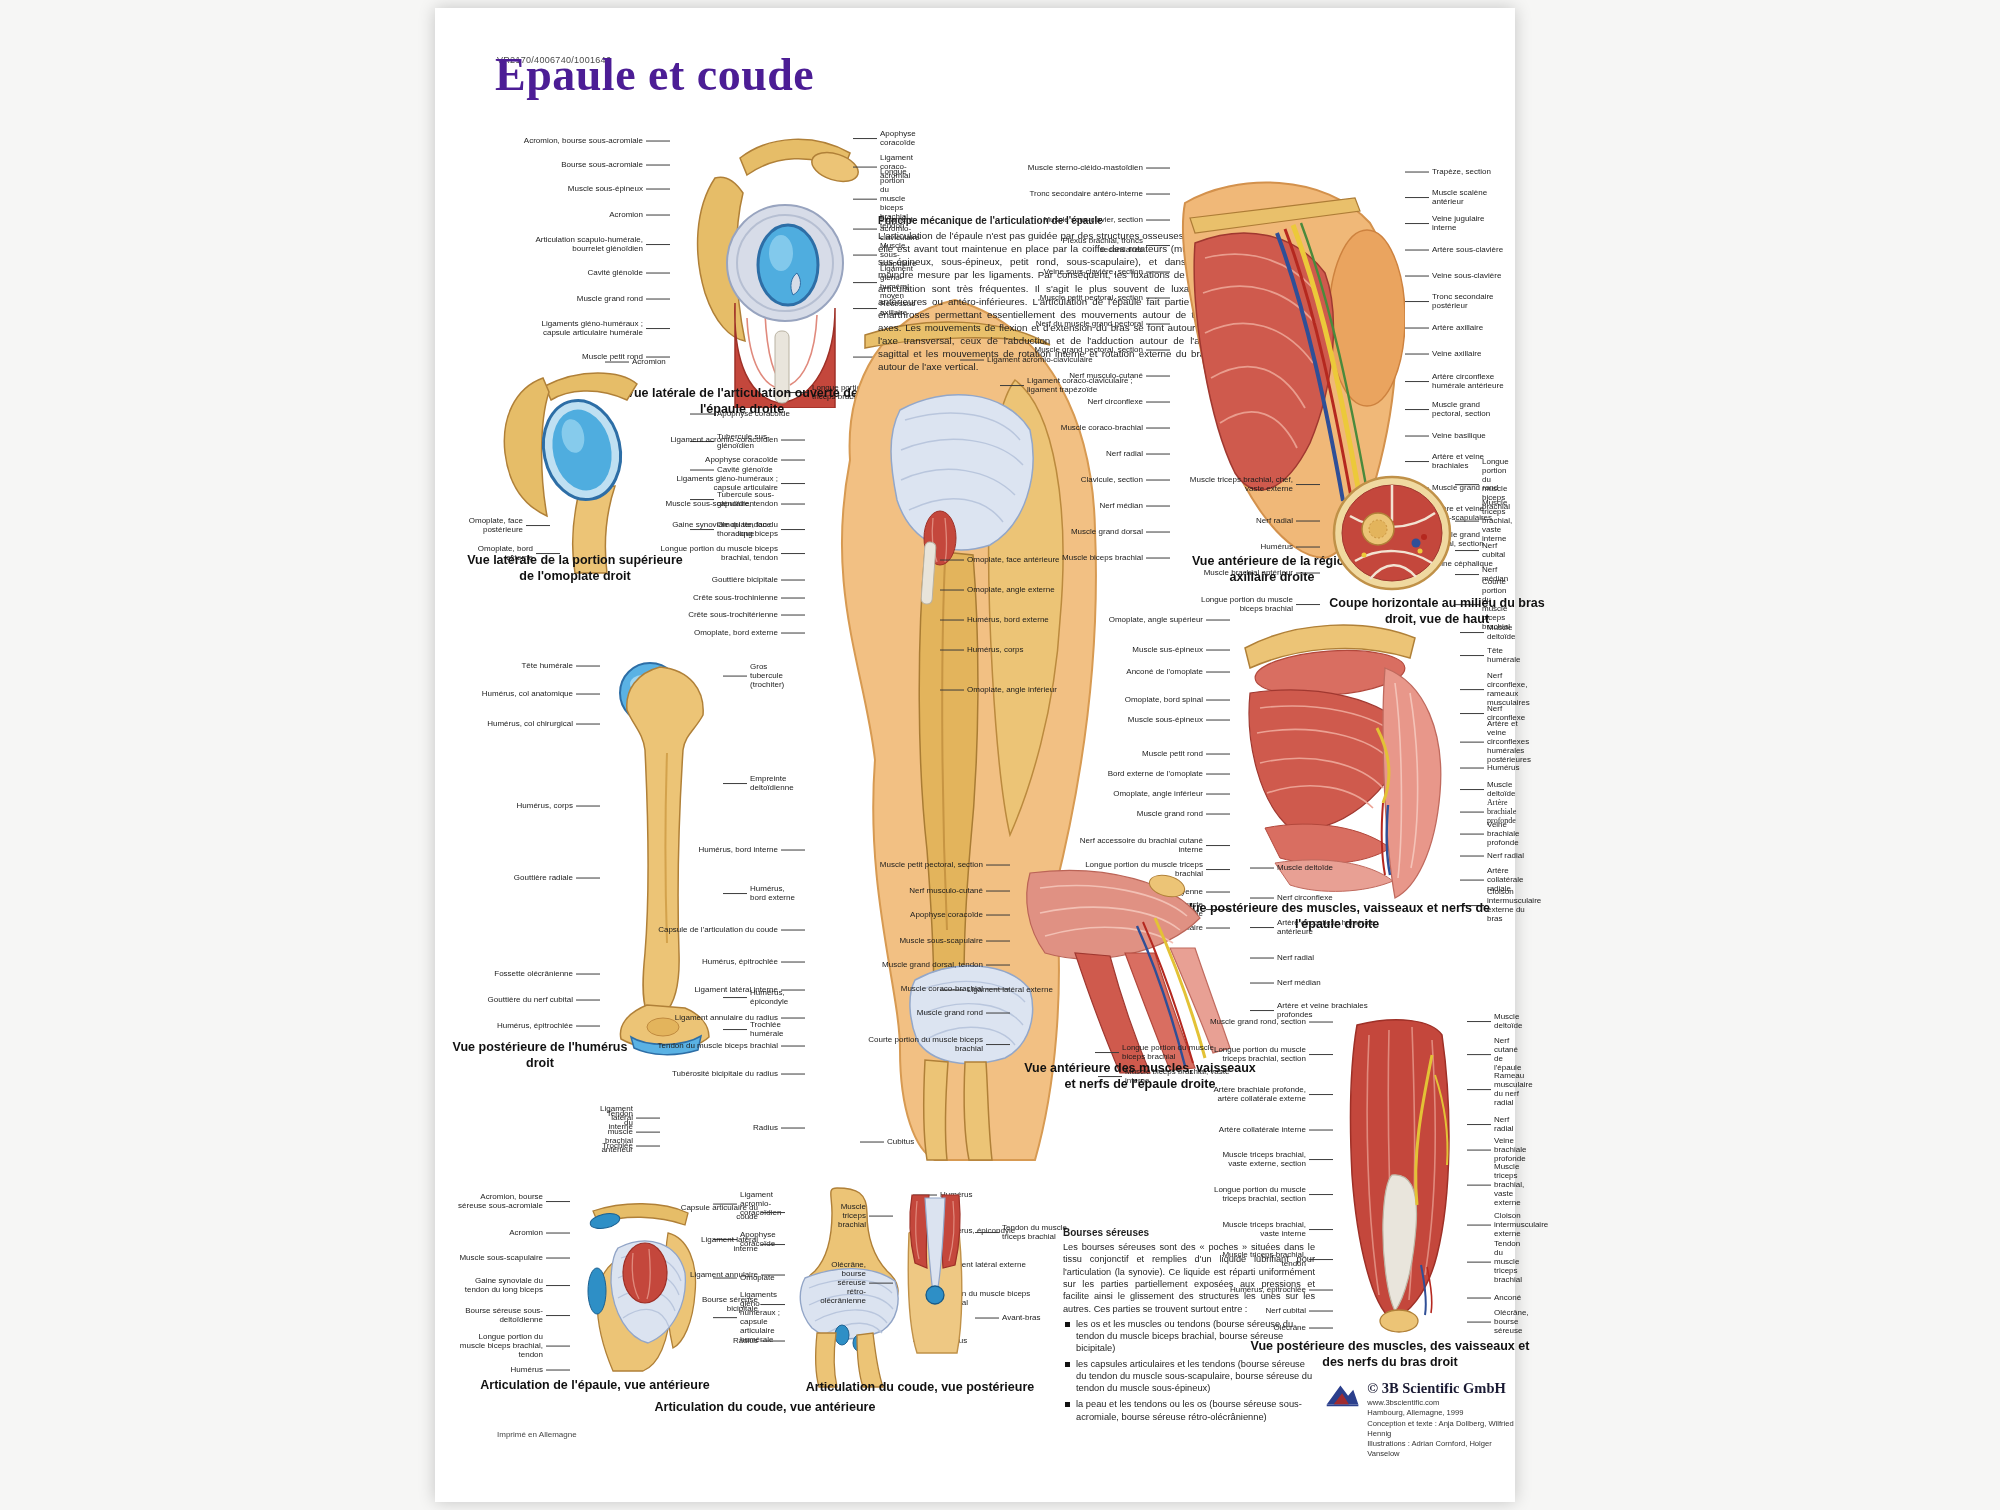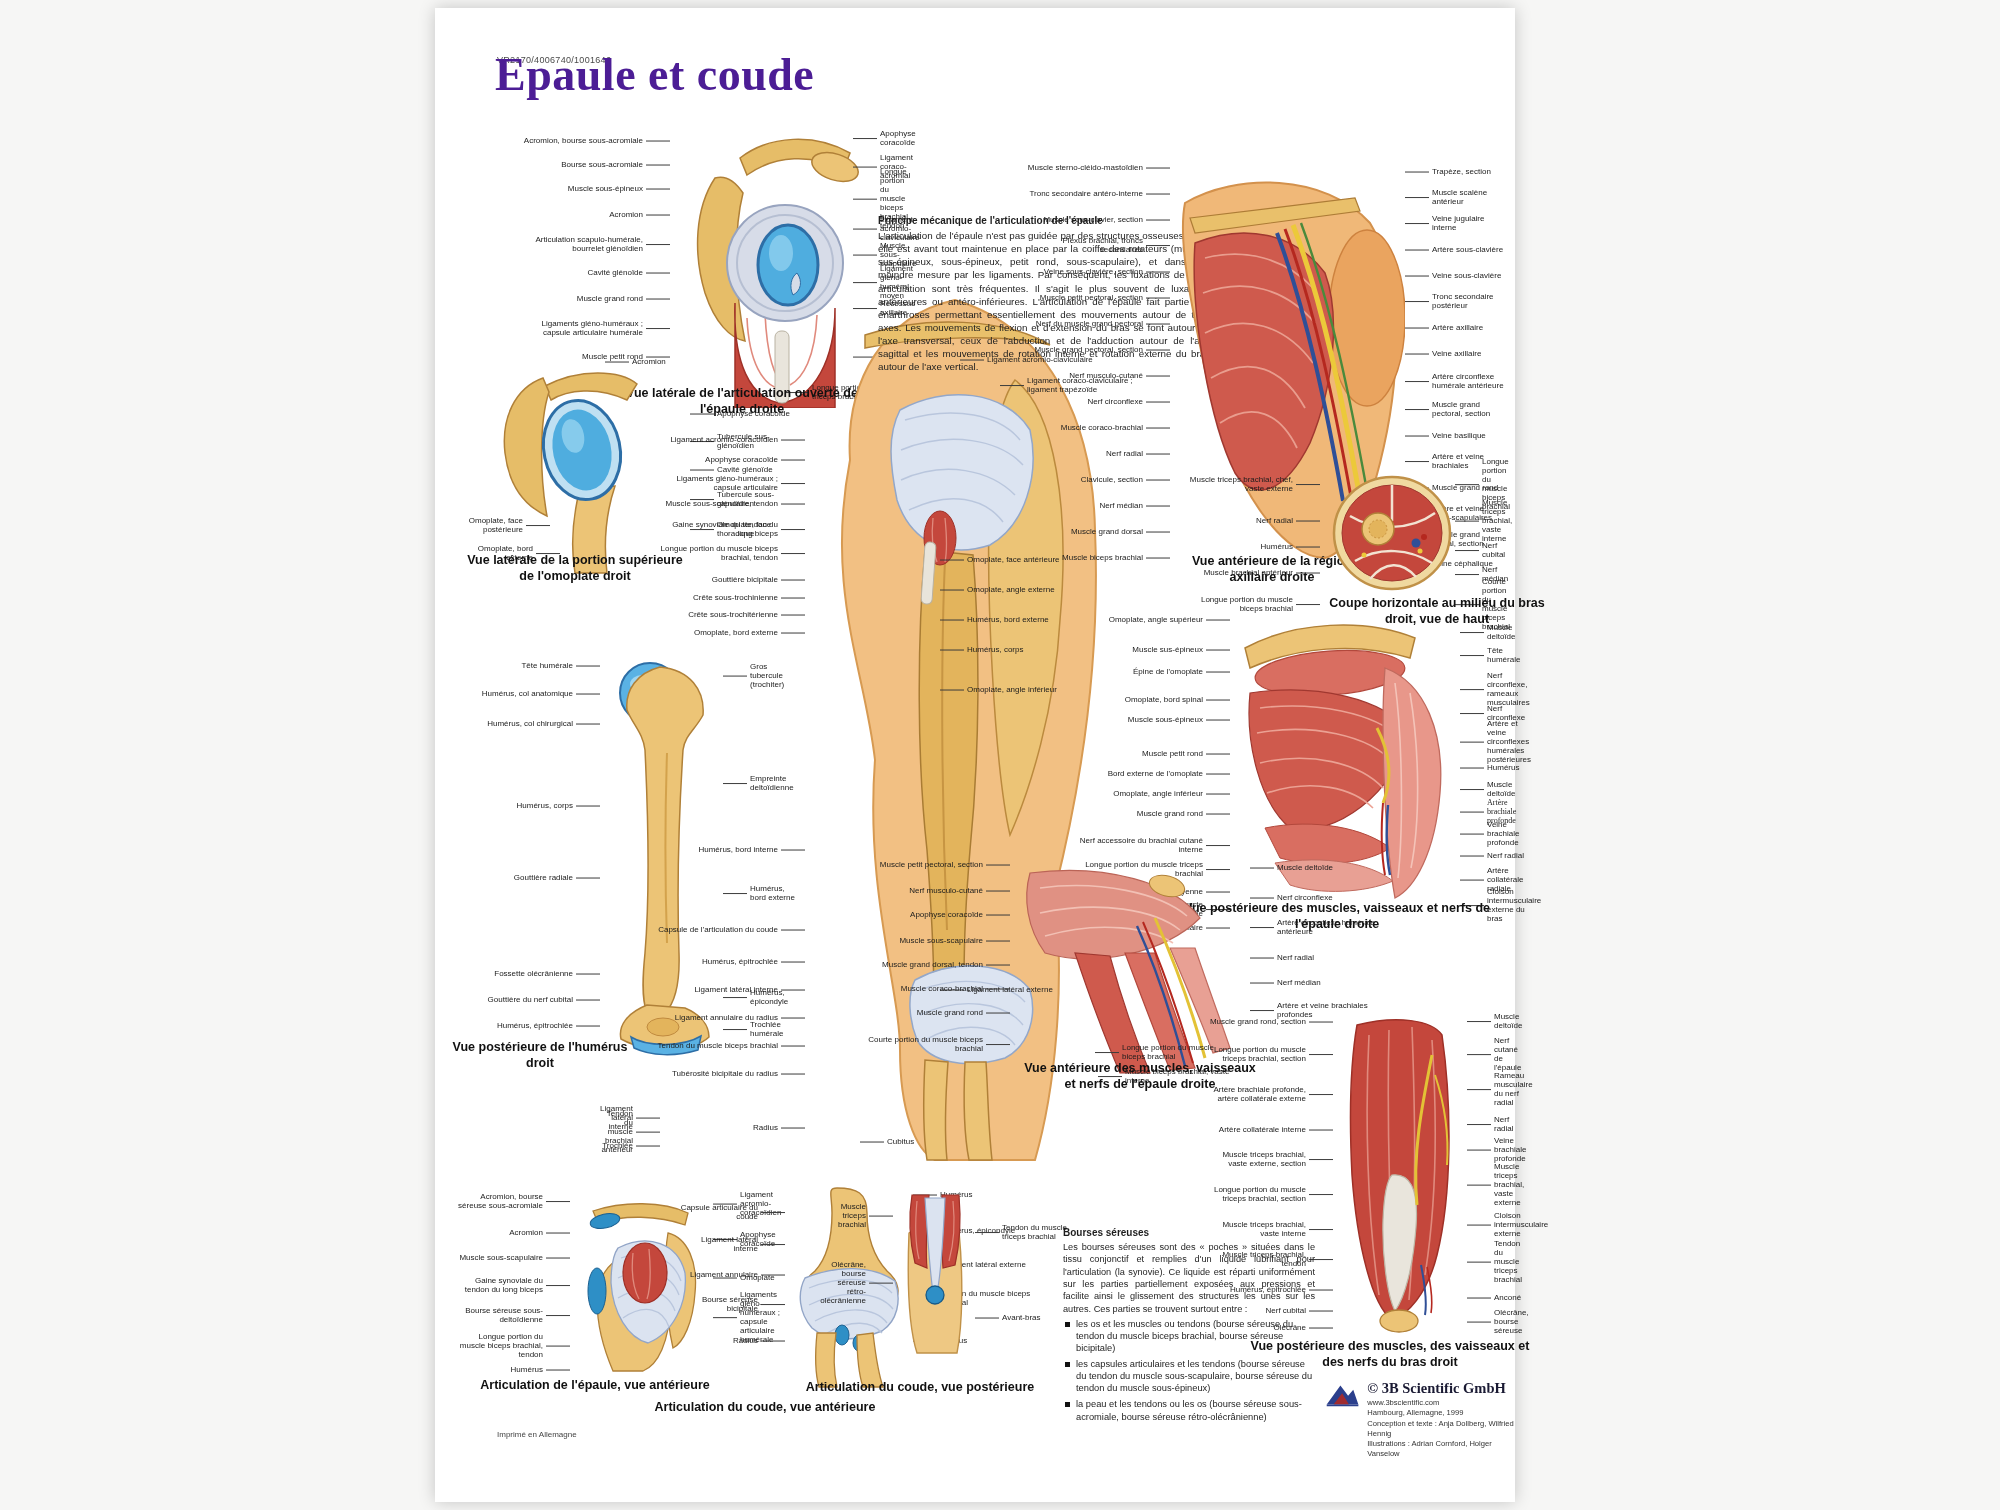--- a/index.html
+++ b/index.html
@@ -593,21 +593,21 @@
     </svg>
   <div class="lbl lbl-l" style="top: 12px; right: 305px;">
         <span class="ltx">Omoplate, angle supérieur</span>
         <span class="ldr" style="width: 24px;"></span>
       </div>
       <div class="lbl lbl-l" style="top: 42px; right: 305px;">
         <span class="ltx">Muscle sus-épineux</span>
         <span class="ldr" style="width: 24px;"></span>
       </div>
       <div class="lbl lbl-l" style="top: 64px; right: 305px;">
-        <span class="ltx">Épine de l'omoplate</span>
+        <span class="ltx">Anconé de l'omoplate</span>
         <span class="ldr" style="width: 24px;"></span>
       </div>
       <div class="lbl lbl-l" style="top: 92px; right: 305px;">
         <span class="ltx">Omoplate, bord spinal</span>
         <span class="ldr" style="width: 24px;"></span>
       </div>
       <div class="lbl lbl-l" style="top: 112px; right: 305px;">
         <span class="ltx">Muscle sous-épineux</span>
         <span class="ldr" style="width: 24px;"></span>
       </div>

